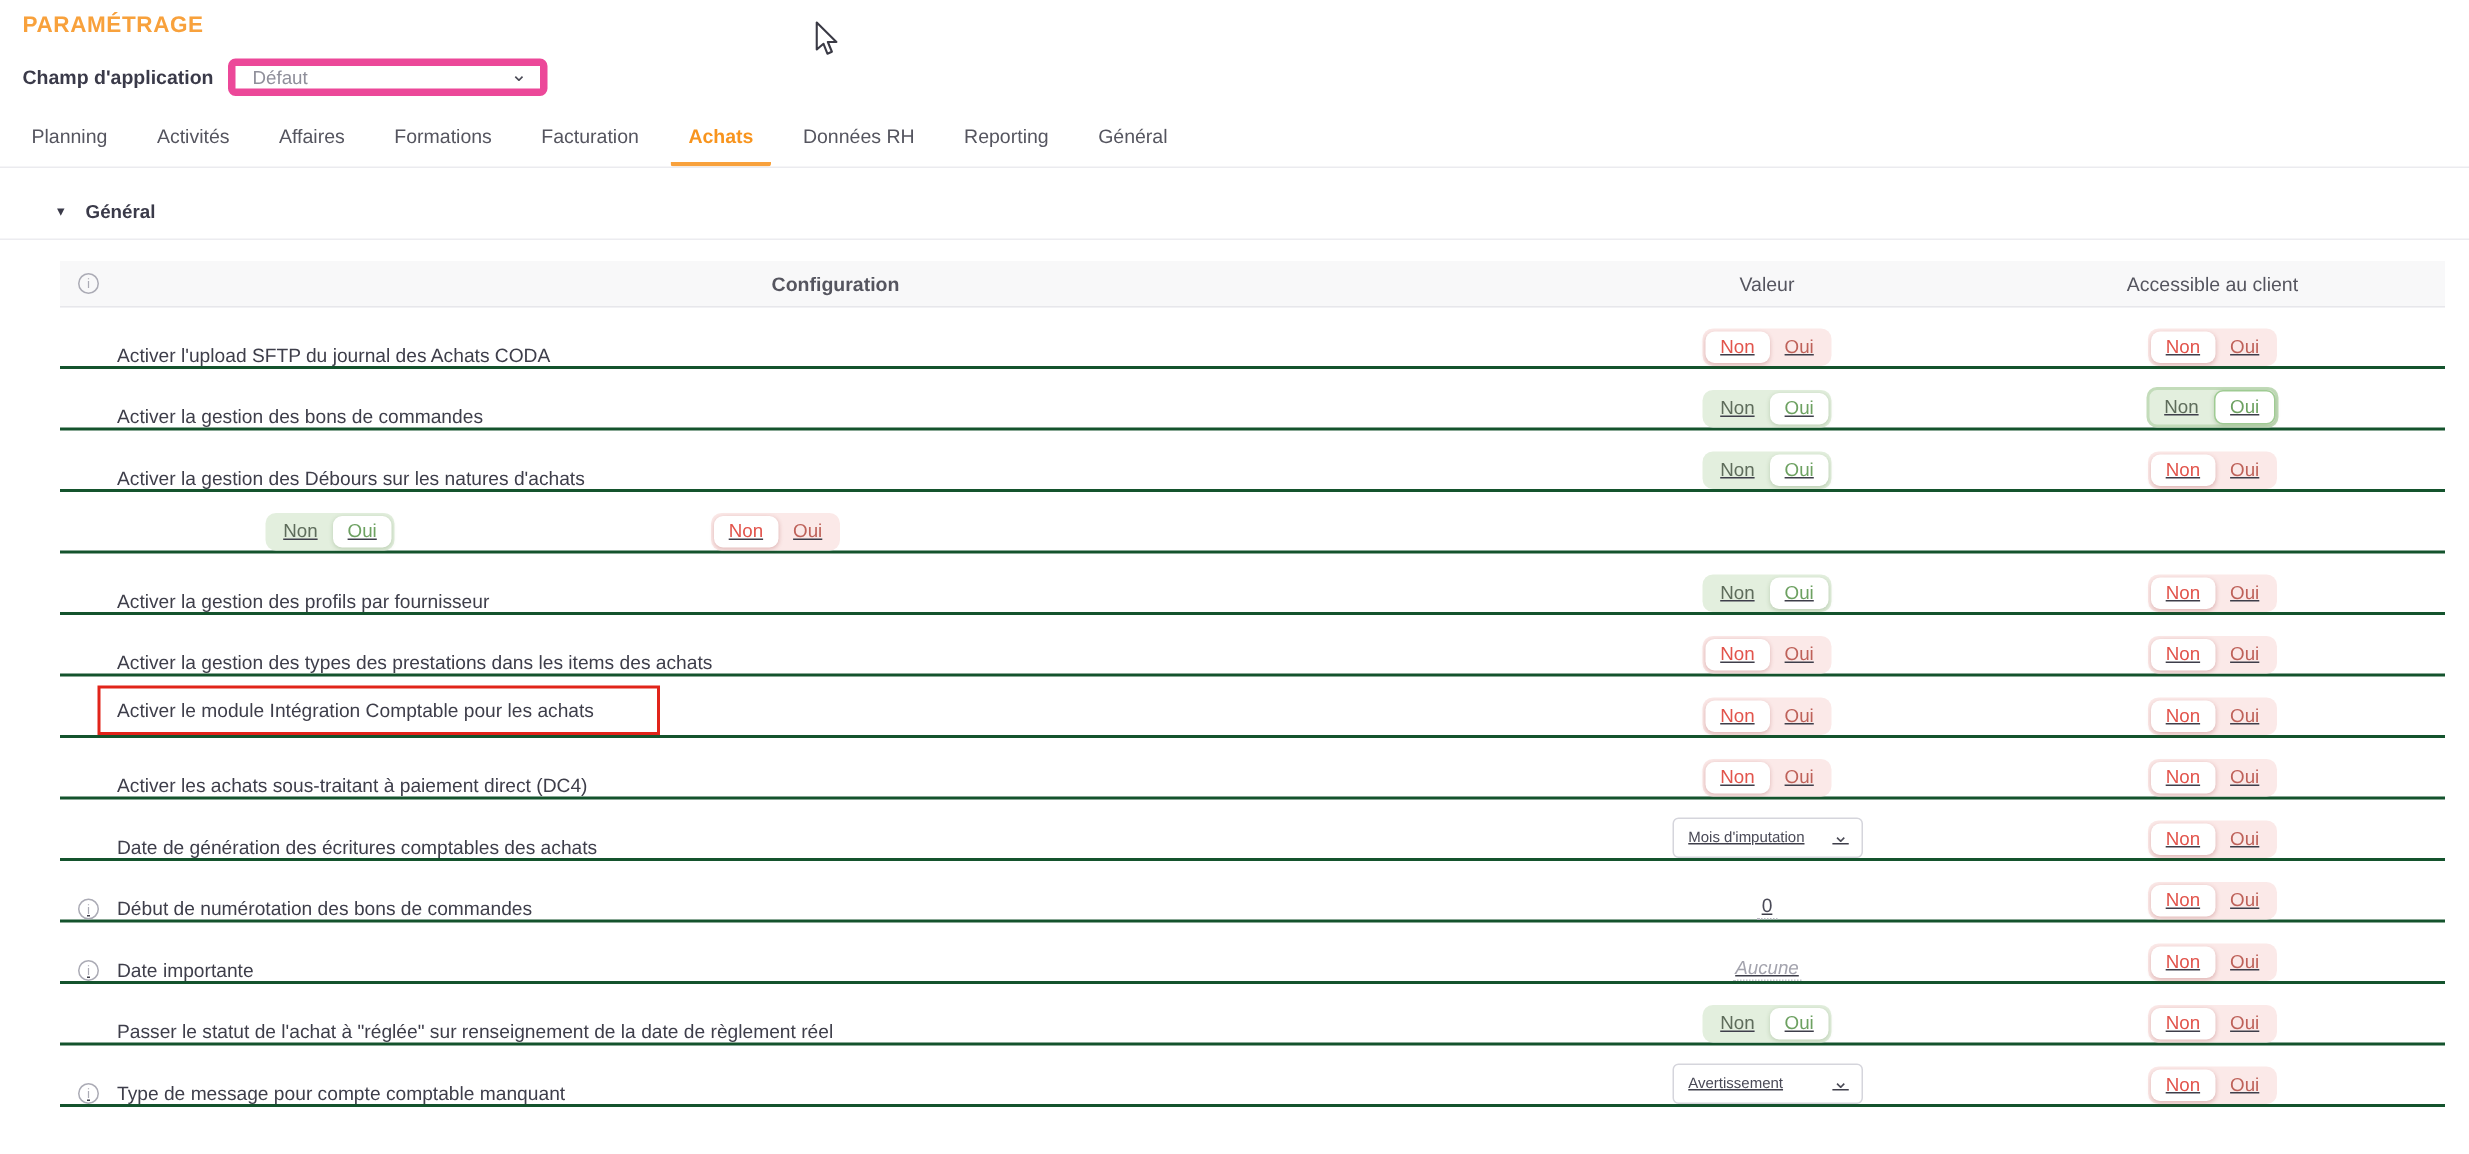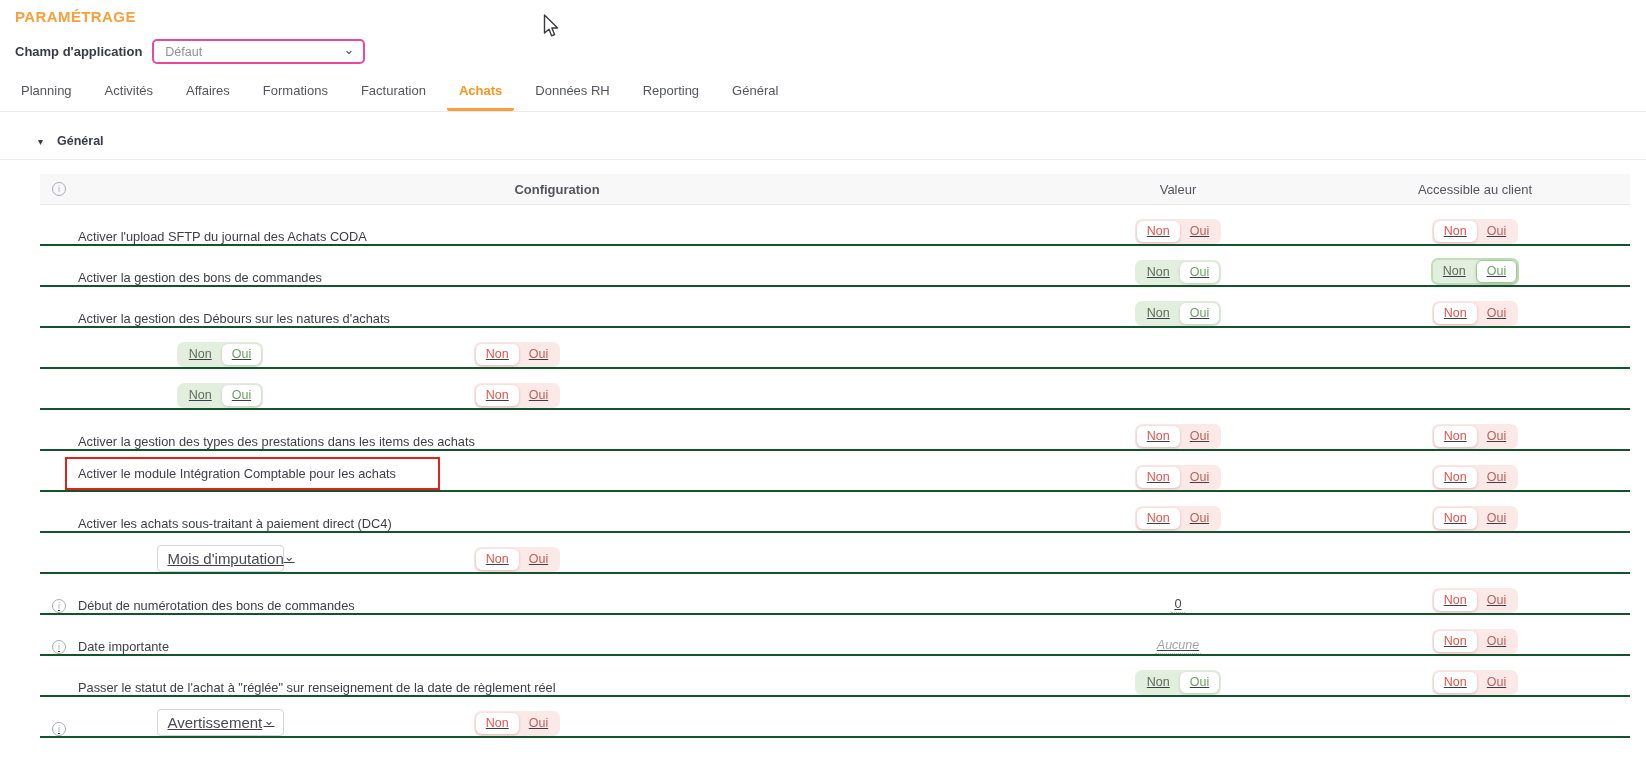--- a/index.html
+++ b/index.html
@@ -16,21 +16,21 @@
   
   .page-title {
     margin:2px 0 0 15px;
     font-size:15px; font-weight:bold; letter-spacing:.4px;
     color:#F8A13C;
   }
   .scope-row { display:flex; align-items:center; margin:14px 0 0 15px; }
   .scope-label { font-size:13px; font-weight:bold; color:#3a3a49; }
   .scope-select {
     margin-left:10px; width:213px; height:25px;
-    border:2px solid #ec4899; border-radius:5px; background:#fff;
+    border:5px solid #ec4899; border-radius:5px; background:#fff;
     display:inline-flex; align-items:center; justify-content:space-between;
     padding:0 9px 0 11px; cursor:pointer;gap:14px;
   }
   .scope-select .val { font-size:12.5px; color:#8f8f9a; }
   .chevron { font-size:13px; color:#4a4a55; line-height:10px; transform:translateY(-2px); }
 
   
   .tabs {
     display:flex; align-items:flex-end;
     margin:10px 0 0 0; padding-left:9px;
@@ -101,21 +101,21 @@
   .pill.green.outlined { border:2px solid #c3dcba; padding:0; }
   .pill.green.outlined .opt.sel { border:1px solid #9fcb93; }
 
   
   .select-box {
     width:127px; height:27px; background:#fff;
     border:1px solid #d5d5dc; border-radius:4px;
     display:inline-flex; align-items:center; justify-content:space-between;
     padding:0 8px 0 10px; cursor:pointer;
   }
-  .select-box .val { font-size:15px; color:#4a4a57; white-space:nowrap; }
+  .select-box .val { font-size:10px; color:#4a4a57; white-space:nowrap; }
   .editable-number {
     font-size:12.8px; color:#4a4a57; padding:0 3px 1px 3px;
     border-bottom:1px dotted #b9b9c2; cursor:text;
   }
   .editable-placeholder {
     font-size:12.5px; font-style:italic; color:#a3a3ad; padding:0 2px 1px 2px;
     border-bottom:1px dotted #c4c4cc; cursor:text;
   }
 
   
@@ -221,20 +221,21 @@
           </div>
     <div class="col-acc">
             <div class="pill red">
               <span class="opt sel">Non</span>
               <span class="opt">Oui</span>
             </div>
           </div>
   </div>
         <div class="trow">
     <div class="col-icon"></div>
+    <div class="col-label"><span class="row-label">Activer la gestion des profils par fournisseur</span></div>
     <div class="col-val">
             <div class="pill green">
               <span class="opt">Non</span>
               <span class="opt sel">Oui</span>
             </div>
           </div>
     <div class="col-acc">
             <div class="pill red">
               <span class="opt sel">Non</span>
               <span class="opt">Oui</span>
@@ -284,20 +285,21 @@
           </div>
     <div class="col-acc">
             <div class="pill red">
               <span class="opt sel">Non</span>
               <span class="opt">Oui</span>
             </div>
           </div>
   </div>
         <div class="trow">
     <div class="col-icon"></div>
+    <div class="col-label"><span class="row-label">Date de génération des écritures comptables des achats</span></div>
     <div class="col-val">
             <div class="select-box">
               <span class="val">Mois d'imputation</span>
               <span class="chevron">⌄</span>
             </div>
           </div>
     <div class="col-acc">
             <div class="pill red">
               <span class="opt sel">Non</span>
               <span class="opt">Oui</span>
@@ -347,20 +349,21 @@
             <div class="pill red">
               <span class="opt sel">Non</span>
               <span class="opt">Oui</span>
             </div>
           </div>
   </div>
         <div class="trow">
     <div class="col-icon">
             <span class="info-icon">i</span>
           </div>
+    <div class="col-label"><span class="row-label">Type de message pour compte comptable manquant</span></div>
     <div class="col-val">
             <div class="select-box">
               <span class="val">Avertissement</span>
               <span class="chevron">⌄</span>
             </div>
           </div>
     <div class="col-acc">
             <div class="pill red">
               <span class="opt sel">Non</span>
               <span class="opt">Oui</span>

